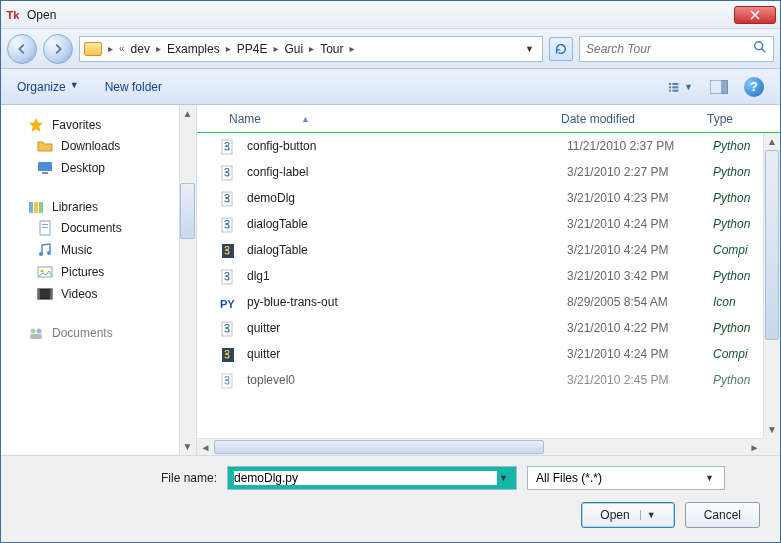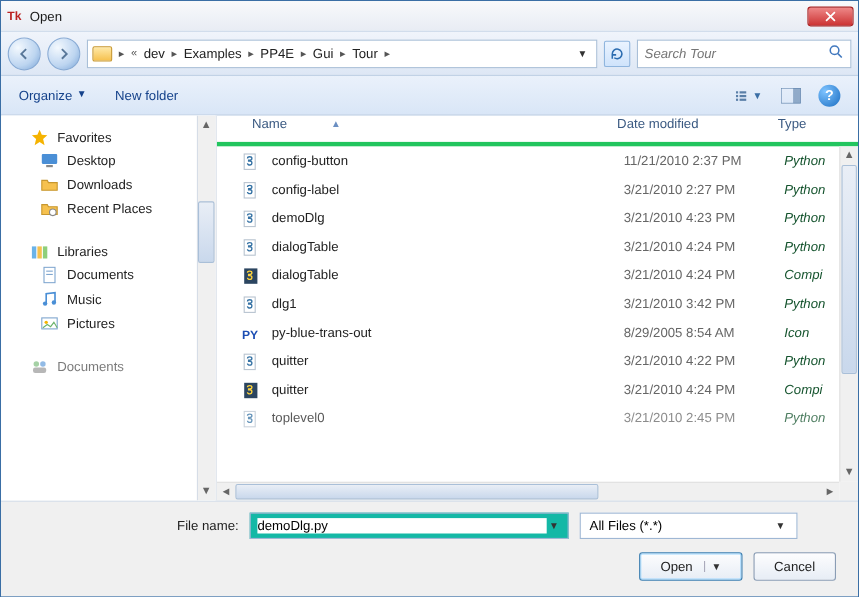--- a/index.html
+++ b/index.html
@@ -34,21 +34,21 @@
 .sidebar .group svg { width: 16px; height: 16px; }
 .sidebar .item { padding: 3px 8px 3px 36px; display: flex; align-items: center; gap: 8px; color: #222; cursor: pointer; }
 .sidebar .item svg, .sidebar .item .ico { width: 16px; height: 16px; flex-shrink: 0; }
 .sidebar .vtrack { position: absolute; right: 0; top: 0; bottom: 0; width: 17px; background: #f0f0f0; border-left: 1px solid #d6dde7; }
 .sidebar .vthumb { position: absolute; right: 1px; top: 78px; width: 15px; height: 56px; background: linear-gradient(#e9eef6,#c9d8ec); border: 1px solid #a9bfd8; border-radius: 2px; }
 .sidebar .arrow { position: absolute; right: 0; width: 17px; height: 17px; display: flex; align-items: center; justify-content: center; color: #666; font-size: 10px; }
 .sidebar .arrow.up { top: 0; }
 .sidebar .arrow.dn { bottom: 0; }
 .fav-ico { color: #f5b301; }
 .main { flex: 1; display: flex; flex-direction: column; min-width: 0; }
-.cols { height: 28px; display: flex; align-items: flex-start; border-bottom: 4px solid #22c55e; color: #3b5a82; padding-left: 22px; }
+.cols { height: 28px; display: flex; align-items: center; border-bottom: 1px solid #22c55e; color: #3b5a82; padding-left: 22px; }
 .cols .col { padding: 0 10px; cursor: pointer; }
 .cols .c-name { flex: 0 0 332px; display: flex; align-items: center; gap: 40px; }
 .cols .c-date { flex: 0 0 146px; }
 .cols .c-type { flex: 1; }
 .sort-ind { color: #6b8fc2; font-size: 9px; }
 .filelist { flex: 1; overflow: hidden; position: relative; }
 .filelist .rows { position: absolute; left: 0; right: 17px; top: 0; }
 .filelist .row { display: flex; align-items: center; height: 26px; padding-left: 22px; cursor: pointer; }
 .filelist .row .fico { width: 18px; height: 18px; margin-right: 10px; flex-shrink: 0; display:flex; align-items:flex-end; justify-content:center; }
 .filelist .row .fname { flex: 0 0 320px; color: #222; white-space: nowrap; overflow: hidden; }
@@ -172,37 +172,30 @@
   <div class="body">
     <div class="sidebar">
       <div class="group">
         <svg class="fav-ico" viewBox="0 0 16 16">
             <path fill="#f5b301" d="M8 1l2 4.5 5 .5-3.8 3.3L12.5 15 8 12 3.5 15l1.3-5.7L1 6l5-.5z"></path>
           </svg>
         <span>Favorites</span>
       </div>
       <div class="item">
         <svg class="ico" viewBox="0 0 16 16">
+            <path fill="#f6c14e" stroke="#c7972e" d="M1 4h5l1 2h8v7H1z"></path>
+          </svg>
+        <span>Downloads</span>
+      </div>
+      <div class="item">
+        <svg class="ico" viewBox="0 0 16 16">
             <rect x="1" y="2" width="14" height="9" rx="1" fill="#4a8fd6"></rect>
             <rect x="5" y="12" width="6" height="2" fill="#888"></rect>
           </svg>
         <span>Desktop</span>
-      </div>
-      <div class="item">
-        <svg class="ico" viewBox="0 0 16 16">
-            <path fill="#f6c14e" stroke="#c7972e" d="M1 4h5l1 2h8v7H1z"></path>
-          </svg>
-        <span>Downloads</span>
-      </div>
-      <div class="item">
-        <svg class="ico" viewBox="0 0 16 16">
-            <path fill="#f6c14e" stroke="#c7972e" d="M1 4h5l1 2h8v7H1z"></path>
-            <circle cx="11" cy="11" r="3" fill="#fff" stroke="#888"></circle>
-          </svg>
-        <span>Recent Places</span>
       </div>
       <div style="height:14px"></div>
       <div class="group">
         <svg viewBox="0 0 16 16">
             <rect x="1" y="3" width="4" height="11" fill="#6bb3e8"></rect>
             <rect x="6" y="3" width="4" height="11" fill="#f6c14e"></rect>
             <rect x="11" y="3" width="4" height="11" fill="#8fcf7a"></rect>
           </svg>
         <span>Libraries</span>
       </div>
@@ -222,20 +215,28 @@
           </svg>
         <span>Music</span>
       </div>
       <div class="item">
         <svg class="ico" viewBox="0 0 16 16">
             <rect x="1" y="3" width="14" height="10" fill="#fff" stroke="#7fa6cf"></rect>
             <circle cx="5" cy="7" r="1.5" fill="#f5b301"></circle>
             <path d="M2 12l4-3 3 2 3-4 3 5" fill="none" stroke="#6bb36b"></path>
           </svg>
         <span>Pictures</span>
+      </div>
+      <div class="item">
+        <svg class="ico" viewBox="0 0 16 16">
+            <rect x="1" y="3" width="14" height="10" fill="#333" stroke="#111"></rect>
+            <rect x="1" y="3" width="2" height="10" fill="#666"></rect>
+            <rect x="13" y="3" width="2" height="10" fill="#666"></rect>
+          </svg>
+        <span>Videos</span>
       </div>
       <div style="height:14px"></div>
       <div class="group" style="opacity:.6">
         <svg viewBox="0 0 16 16">
             <circle cx="5" cy="6" r="2.5" fill="#6bb36b"></circle>
             <circle cx="11" cy="6" r="2.5" fill="#4a8fd6"></circle>
             <rect x="2" y="9" width="12" height="5" rx="2" fill="#888"></rect>
           </svg>
         <span>Documents</span>
       </div>

